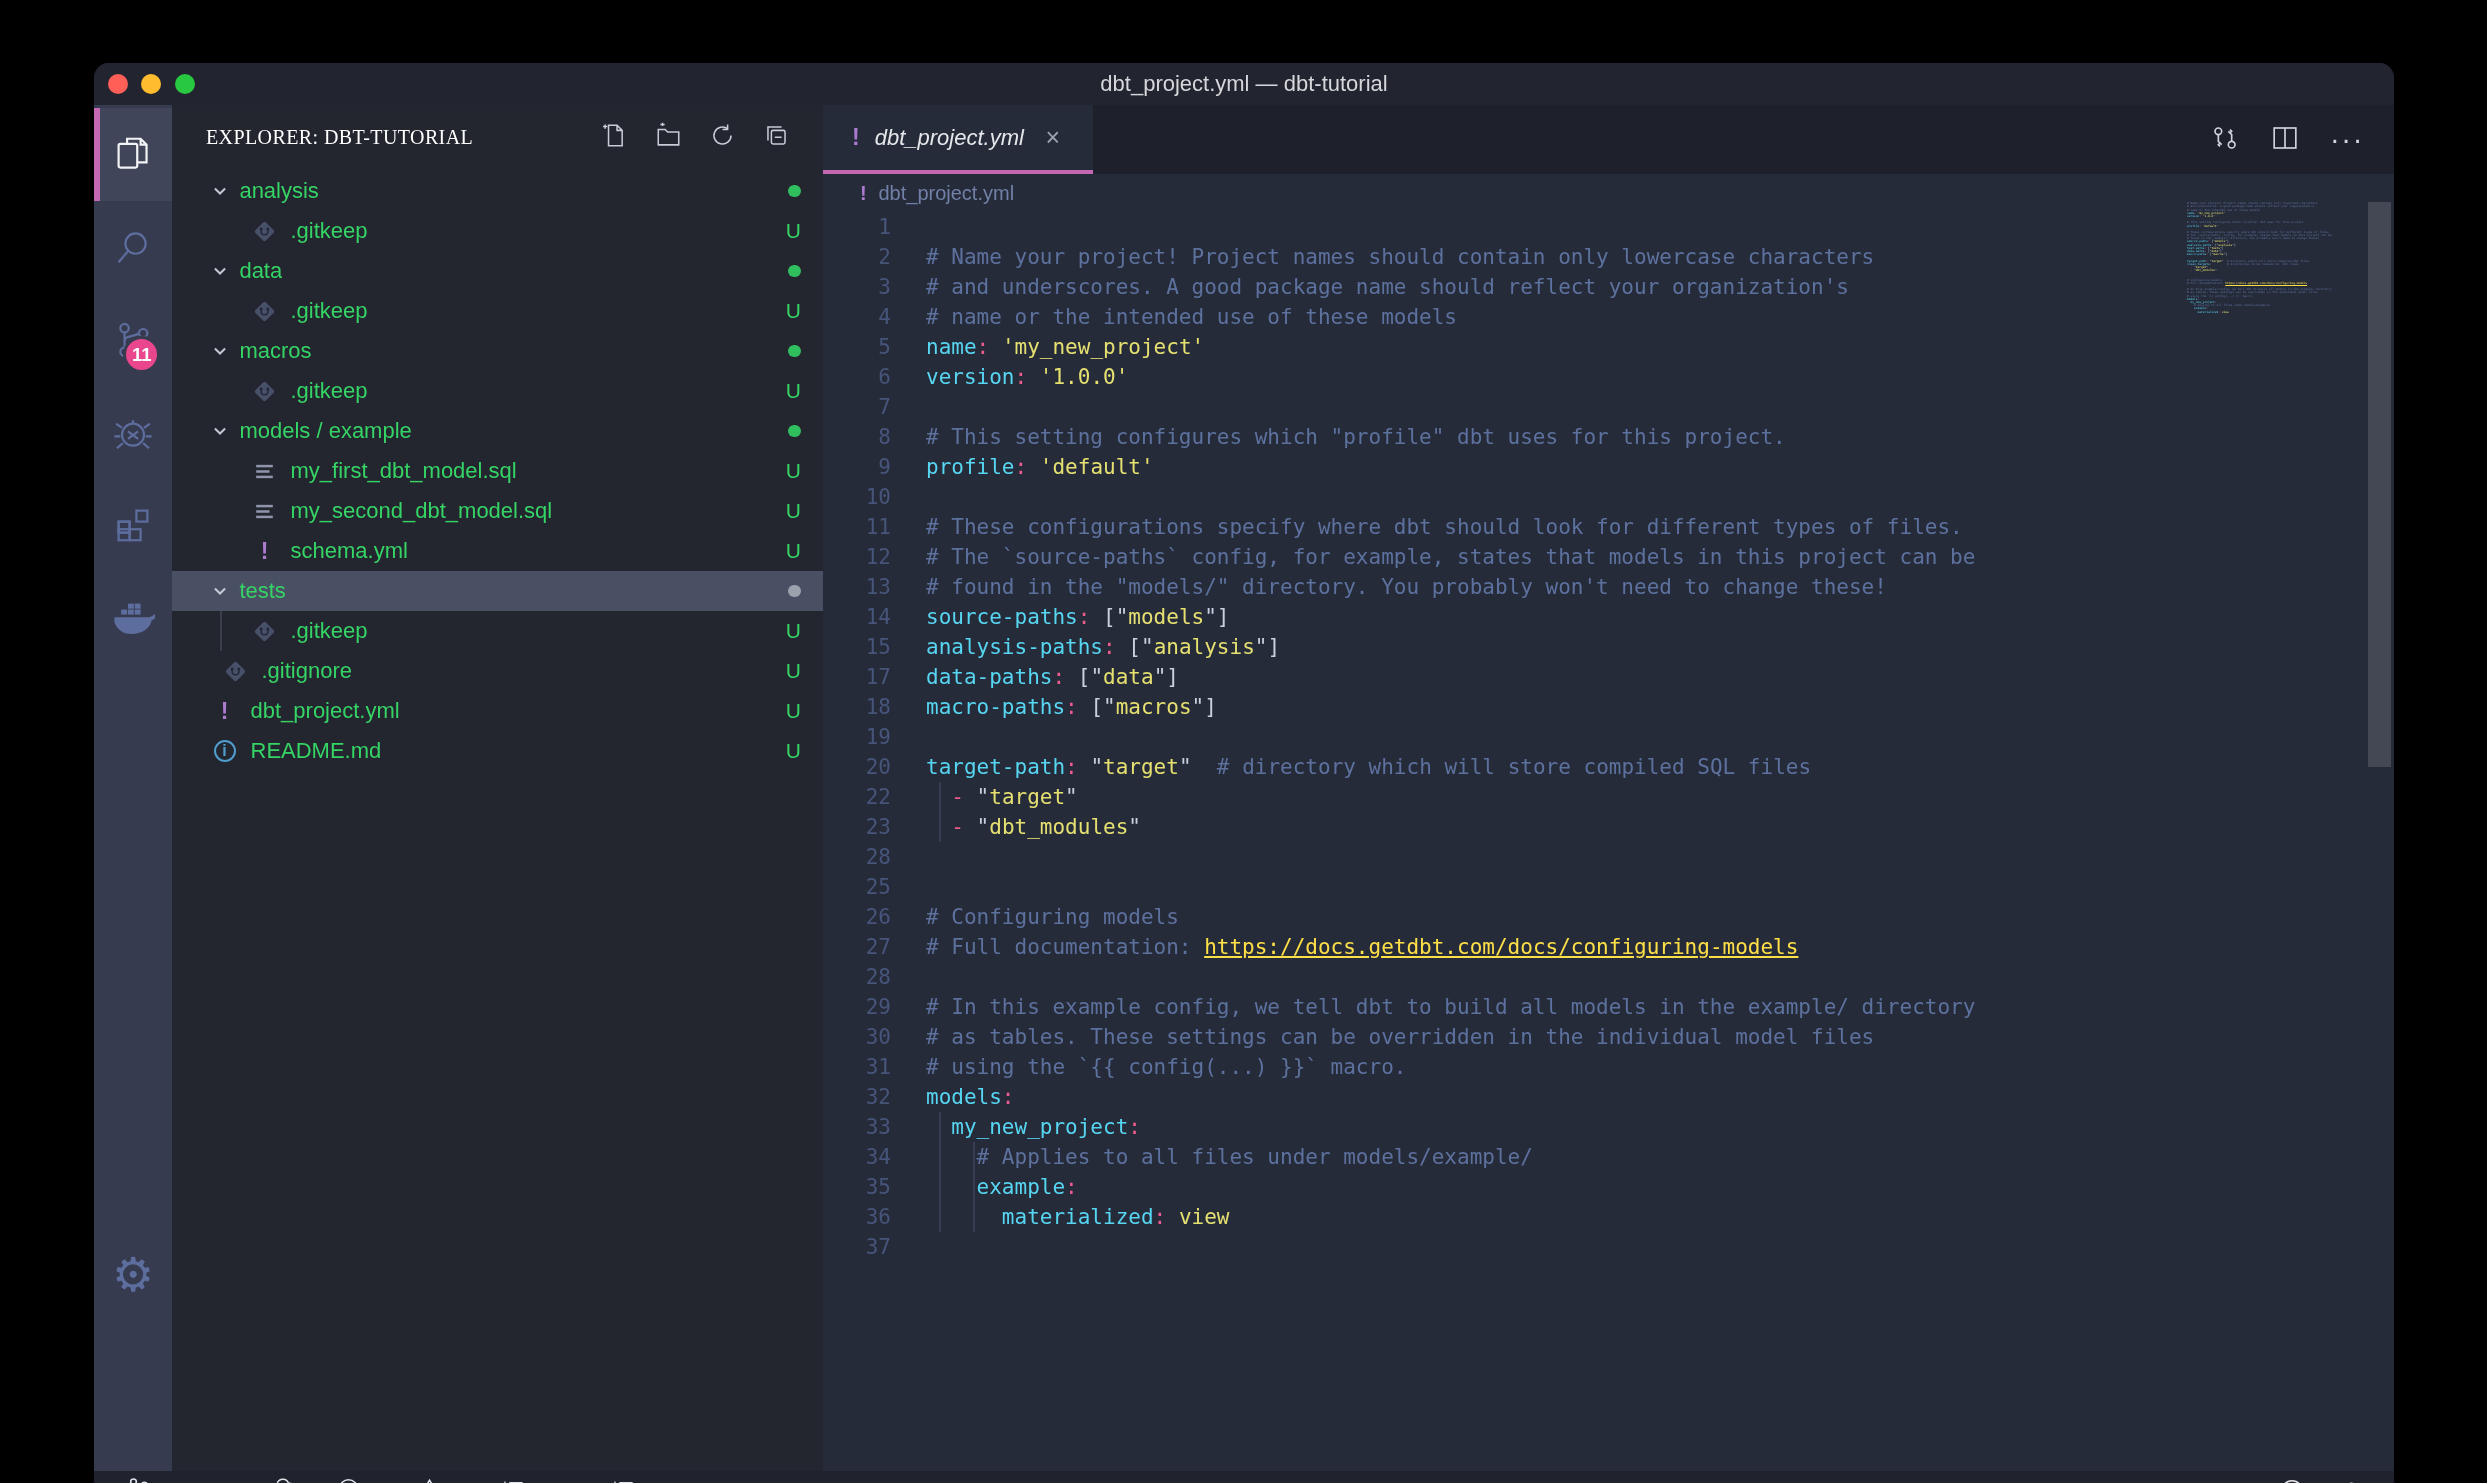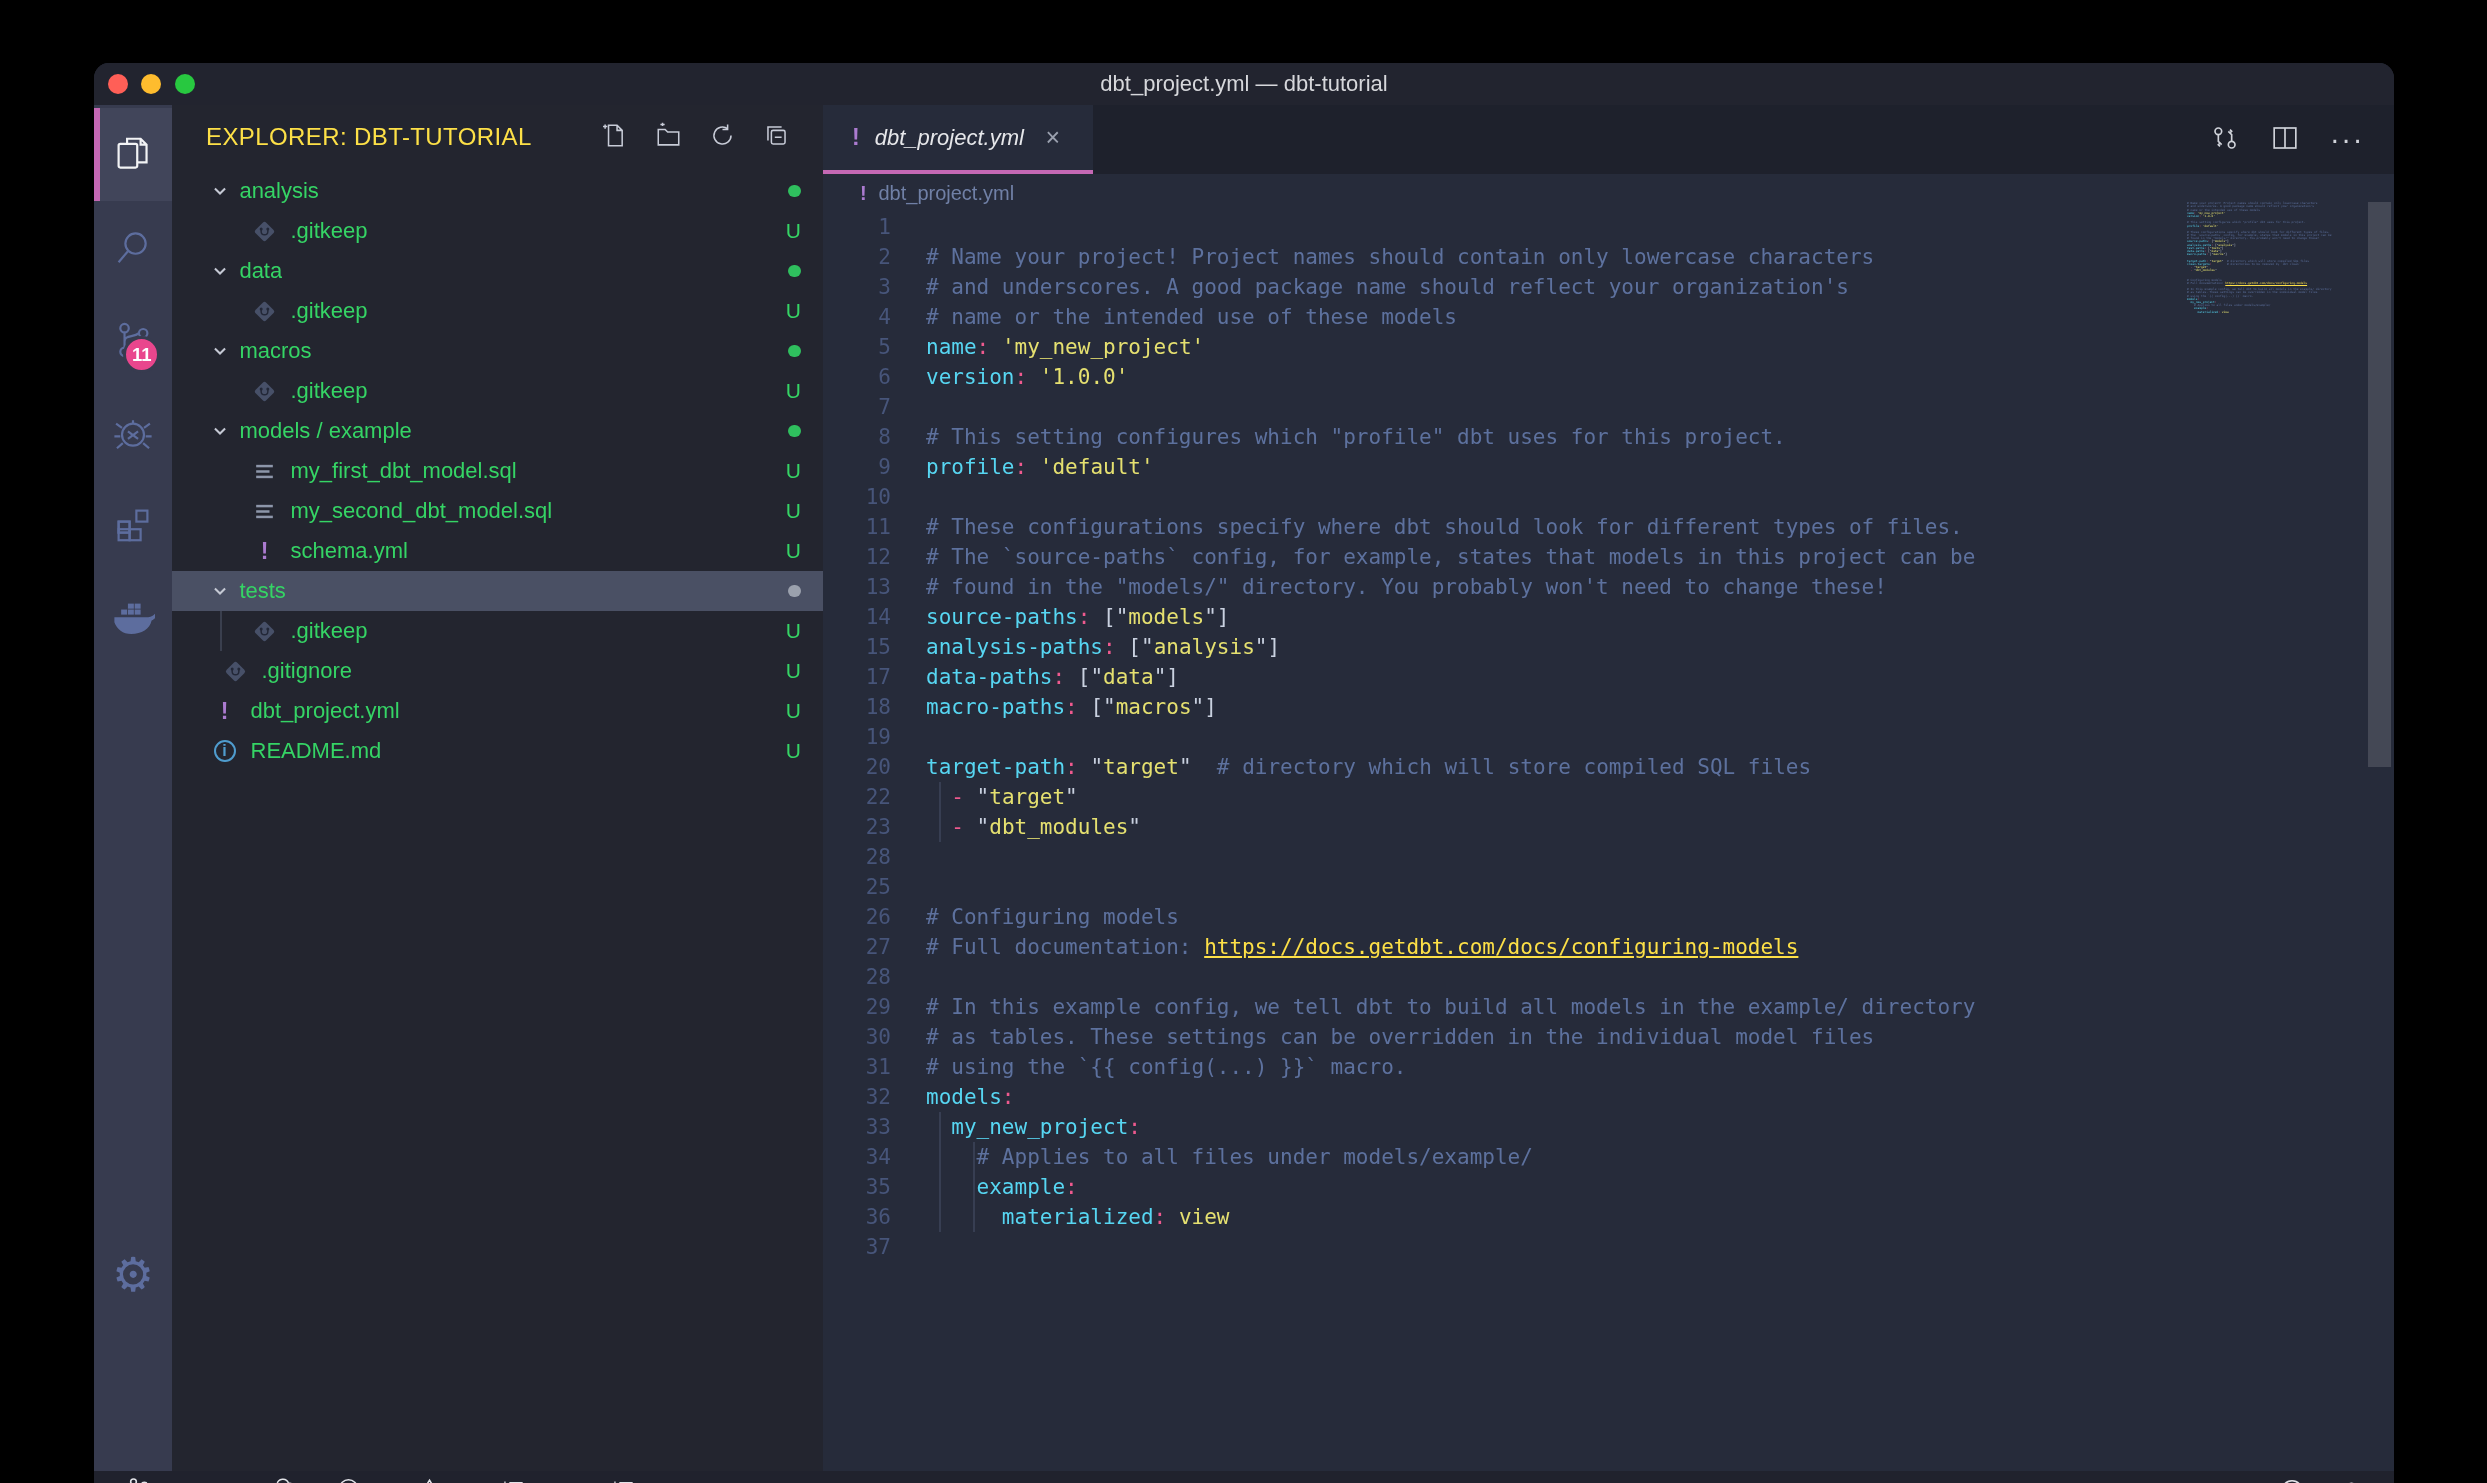--- a/index.html
+++ b/index.html
@@ -34,21 +34,21 @@
   .ab-item.active svg { stroke:#f2f3f5; }
   .ab-badge { position:absolute; right:11.8px; bottom:13.5px; min-width:37px; height:37px;
               border-radius:18.5px; background:var(--badge-pink); border:3.4px solid #373b4f;
               color:#fff; font-size:18.5px; font-weight:bold; line-height:32px; text-align:center; }
   .gear { font-family:"DejaVu Sans", sans-serif; font-size:47px; color:#5d6d9e; }
 
   
   .sidebar { width:651px; flex:none; background:#23252f; position:relative; }
   .sb-header { position:absolute; top:15px; left:34px; right:20px; height:34px;
                display:flex; align-items:center; }
-  .sb-title { color:#fde047; font-size:24px; letter-spacing:0.4px; }
+  .sb-title { color:#ffffff; font-size:20px; letter-spacing:0.4px;font-family:Liberation Serif, serif; }
   .sb-actions { margin-left:auto; display:flex; gap:25px; padding-right:11.8px; }
   .sb-actions svg { width:29px; height:29px; stroke:#c8ccd8; fill:none; stroke-width:1.8; }
 
   .tree { position:absolute; top:66px; left:0; right:0; }
   .trow { height:40px; display:flex; align-items:center; position:relative;
           color:var(--green); font-size:22px; }
   .trow.sel { background:#4a5064; }
   .trow .chev { width:22px; height:22px; margin-right:8.4px; flex:none; }
   .trow .chev svg { width:22px; height:22px; stroke:#c5c9d4; fill:none; stroke-width:2.4; }
   .trow .fic { width:25px; height:25px; margin-right:13.5px; flex:none;

